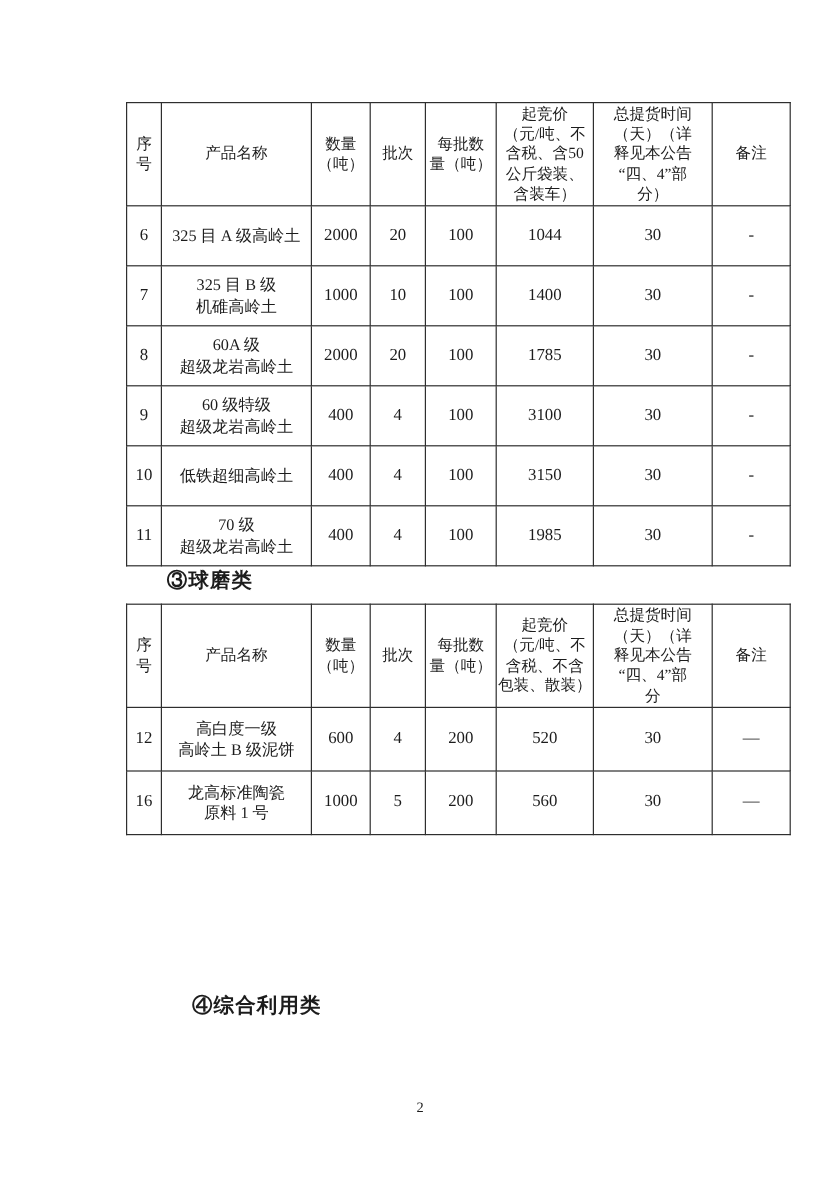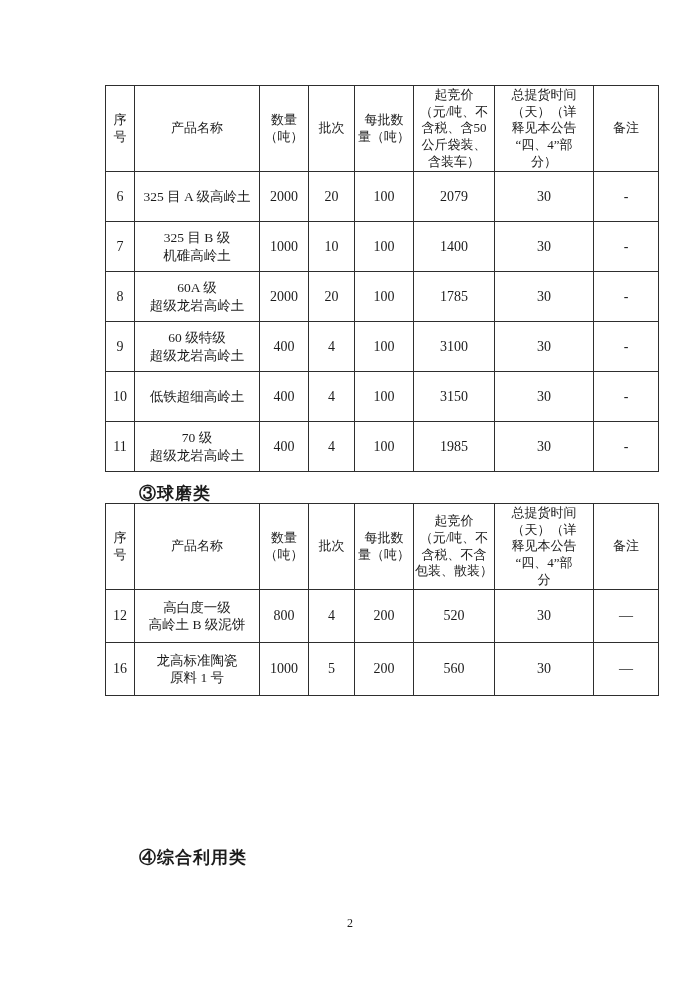--- a/index.html
+++ b/index.html
@@ -34,22 +34,22 @@
   #table-kaolin thead tr { height:75px; }
   #table-kaolin tbody tr { height:50px; }
   #table-ballmill thead tr { height:68px; }
   #table-ballmill tbody tr { height:53px; }
 
   .section-heading {
     position:absolute; left:139px;
     font-size:17px; font-weight:bold;
     letter-spacing:1px;
   }
-  #heading-ball-mill { top:482px; }
-  #heading-comprehensive { top:846px; }
+  #heading-ball-mill { top:472px; }
+  #heading-comprehensive { top:826px;margin-left:21px; }
 
   .page-number {
     position:absolute; top:916px; left:0; width:700px;
     text-align:center; font-size:12px;
   }
 </style>
 </head>
 <body>
 
 <div class="page">
@@ -88,21 +88,21 @@
         <th>备注</th>
       </tr>
     </thead>
     <tbody>
       <tr>
         <td>6</td>
         <td class="cell-product">325 目 A 级高岭土</td>
         <td>2000</td>
         <td>20</td>
         <td>100</td>
-        <td>2079</td>
+        <td>1044</td>
         <td>30</td>
         <td>-</td>
       </tr>
       <tr>
         <td>7</td>
         <td class="cell-product">325 目 B 级
 机碓高岭土</td>
         <td>1000</td>
         <td>10</td>
         <td>100</td>
@@ -189,21 +189,21 @@
 “四、4”部
 分</th>
         <th>备注</th>
       </tr>
     </thead>
     <tbody>
       <tr>
         <td>12</td>
         <td class="cell-product">高白度一级
 高岭土 B 级泥饼</td>
-        <td>800</td>
+        <td>600</td>
         <td>4</td>
         <td>200</td>
         <td>520</td>
         <td>30</td>
         <td>—</td>
       </tr>
       <tr>
         <td>16</td>
         <td class="cell-product">龙高标准陶瓷
 原料 1 号</td>

